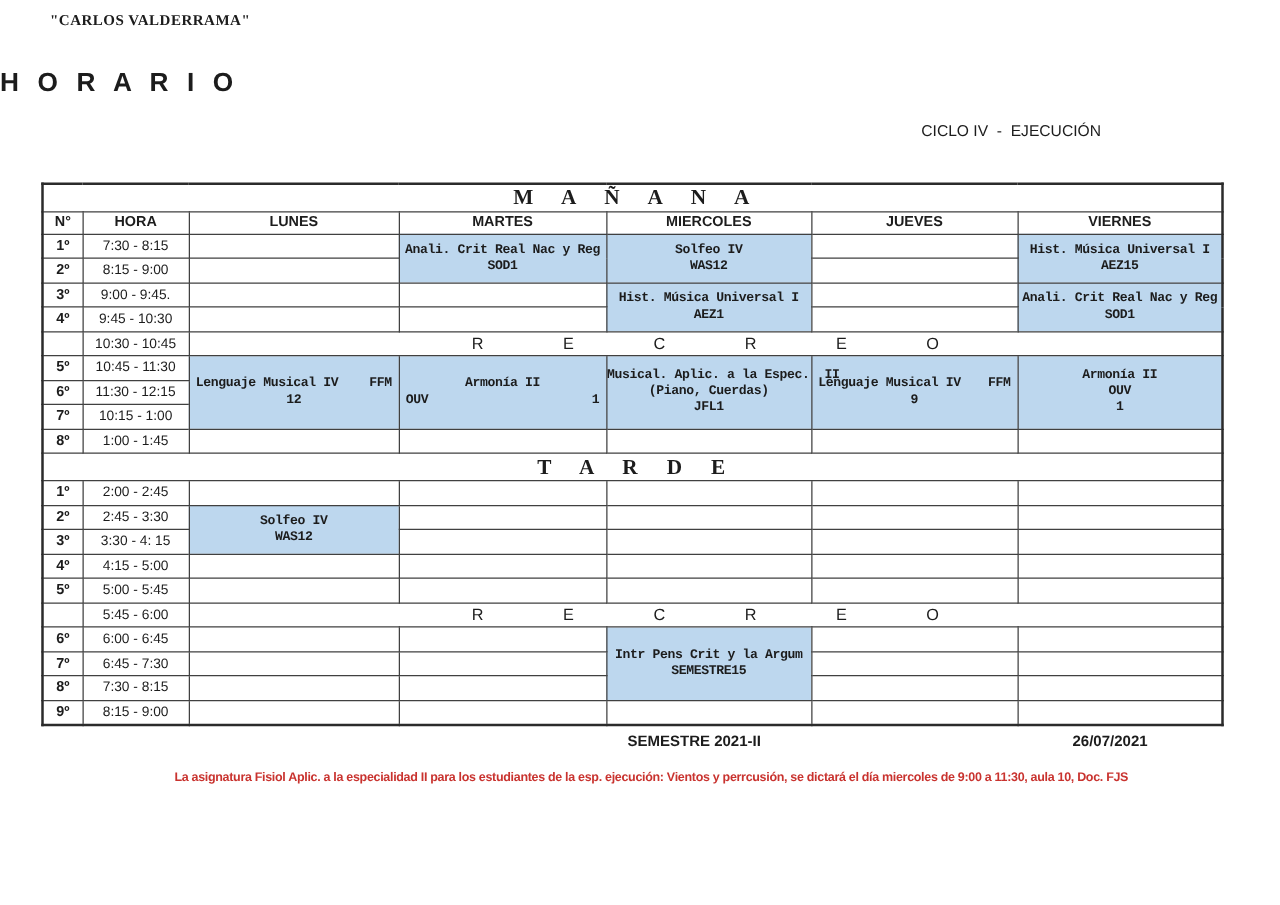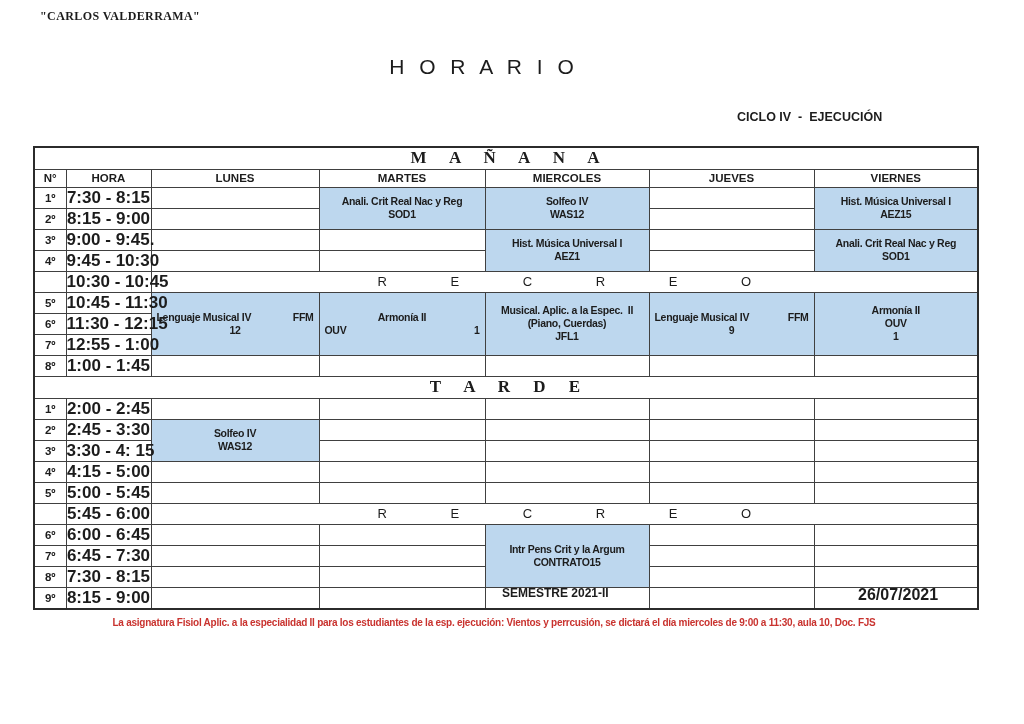--- a/index.html
+++ b/index.html
@@ -12,58 +12,58 @@
   body{
     width:1024px;height:724px;background:#ffffff;position:relative;
     font-family:"Liberation Sans", sans-serif;color:var(--ink);
     overflow:hidden;
   }
   .school{
     position:absolute;left:40px;top:9px;
     font-family:"Liberation Serif", serif;font-weight:bold;font-size:12px;letter-spacing:.4px;
   }
   .title{
-    position:absolute;top:55px;left:0;width:964px;text-align:center;
-    font-weight:normal;font-size:21px;word-spacing:7px;letter-spacing:1px;white-space:pre;
+    position:absolute;top:55px;left:0;width:964px;text-align:left;
+    font-weight:bold;font-size:21px;word-spacing:7px;letter-spacing:1px;white-space:pre;
   }
   .cycle{
-    position:absolute;top:110px;left:737px;
-    font-weight:bold;font-size:12.5px;white-space:pre;
+    position:absolute;top:98px;left:737px;
+    font-weight:normal;font-size:12.5px;white-space:pre;
   }
   table.tt{
     position:absolute;top:146px;left:33px;width:944px;
     border-collapse:collapse;table-layout:fixed;
     border:2px solid #2b2b2b;
   }
   table.tt td{
     border:1px solid var(--grid);
     padding:0;text-align:center;vertical-align:middle;
   }
   tr.tr-banner{height:22px;}
   tr.tr-head{height:18px;}
   tr.tr-body{height:19.5px;}
   td.banner{
     font-family:"Liberation Serif", serif;font-weight:bold;font-size:17px;
     word-spacing:15px;letter-spacing:2px;border-top-width:2px;border-bottom-width:1px;
     white-space:pre;
   }
   td.colhead{font-weight:bold;font-size:11.5px;}
   td.num{font-weight:bold;font-size:11.5px;margin-top:20px;}
-  td.hora{font-weight:bold;font-size:17px;white-space:pre;}
+  td.hora{font-weight:normal;font-size:11px;white-space:pre;}
   td.recreo{font-weight:normal;font-size:13px;word-spacing:60px;}
-  td.course{background:var(--blue);font-weight:bold;}
+  td.course{background:var(--blue);font-weight:bold;font-family:Liberation Mono, monospace;}
   td.course .line{
     font-size:10.5px;letter-spacing:-0.3px;line-height:13px;white-space:pre;
   }
   td.course .line.gap{display:flex;justify-content:center;}
   td.course .line.justify{display:flex;justify-content:space-between;padding:0 5px;text-align:center;}
   .semestre{position:absolute;top:586px;left:502px;font-weight:bold;font-size:12px;}
-  .datelbl{position:absolute;top:586px;left:858px;font-weight:bold;font-size:16px;}
+  .datelbl{position:absolute;top:586px;left:858px;font-weight:bold;font-size:12px;}
   .note{
-    position:absolute;top:617px;left:22px;width:944px;text-align:center;
+    position:absolute;top:617px;left:49px;width:944px;text-align:center;
     font-weight:bold;font-size:10px;letter-spacing:-0.25px;color:var(--red);white-space:nowrap;
   }
 </style>
 </head>
 <body>
 
 <div class="school">"CARLOS VALDERRAMA"</div>
 <div class="title">H O R A R I O</div>
 <div class="cycle">CICLO IV  -  EJECUCIÓN</div>
 
@@ -166,21 +166,21 @@
           <div class="line">OUV</div>
           <div class="line">1</div>
         </td>
       </tr>
       <tr class="tr-body">
         <td class="num">6º</td>
         <td class="hora">11:30 - 12:15</td>
       </tr>
       <tr class="tr-body">
         <td class="num">7º</td>
-        <td class="hora">12:55 - 1:00</td>
+        <td class="hora">10:15 - 1:00</td>
       </tr>
       <tr class="tr-body">
         <td class="num">8º</td>
         <td class="hora">1:00 - 1:45</td>
         <td class="empty"></td>
         <td class="empty"></td>
         <td class="empty"></td>
         <td class="empty"></td>
         <td class="empty"></td>
       </tr>
@@ -239,21 +239,21 @@
         <td class="hora">5:45 - 6:00</td>
         <td class="recreo" colspan="5">R E C R E O</td>
       </tr>
       <tr class="tr-body">
         <td class="num">6º</td>
         <td class="hora">6:00 - 6:45</td>
         <td class="empty"></td>
         <td class="empty"></td>
         <td class="course" rowspan="3">
           <div class="line">Intr Pens Crit y la Argum</div>
-          <div class="line gap"><span>CONTRATO</span><span>15</span></div>
+          <div class="line gap"><span>SEMESTRE</span><span>15</span></div>
         </td>
         <td class="empty"></td>
         <td class="empty"></td>
       </tr>
       <tr class="tr-body">
         <td class="num">7º</td>
         <td class="hora">6:45 - 7:30</td>
         <td class="empty"></td>
         <td class="empty"></td>
         <td class="empty"></td>

